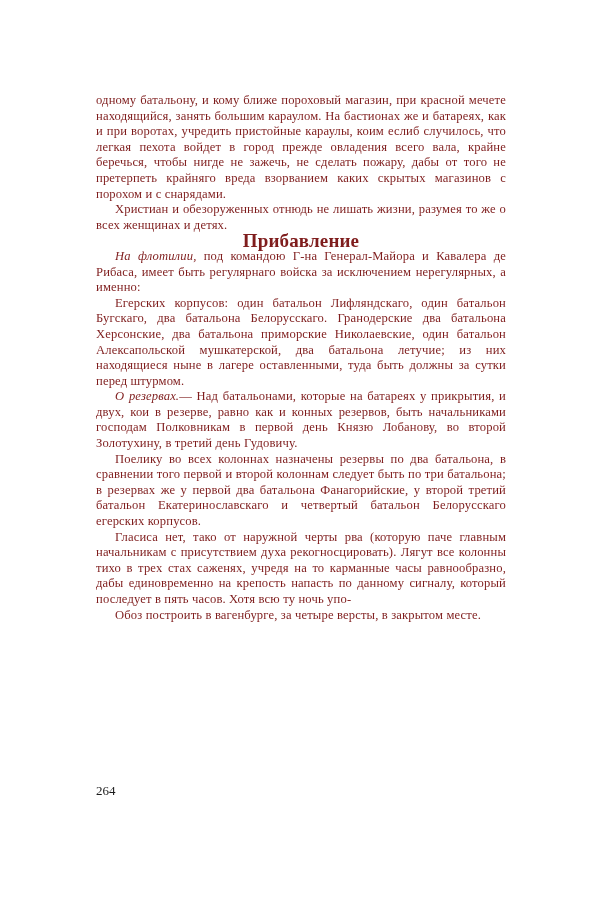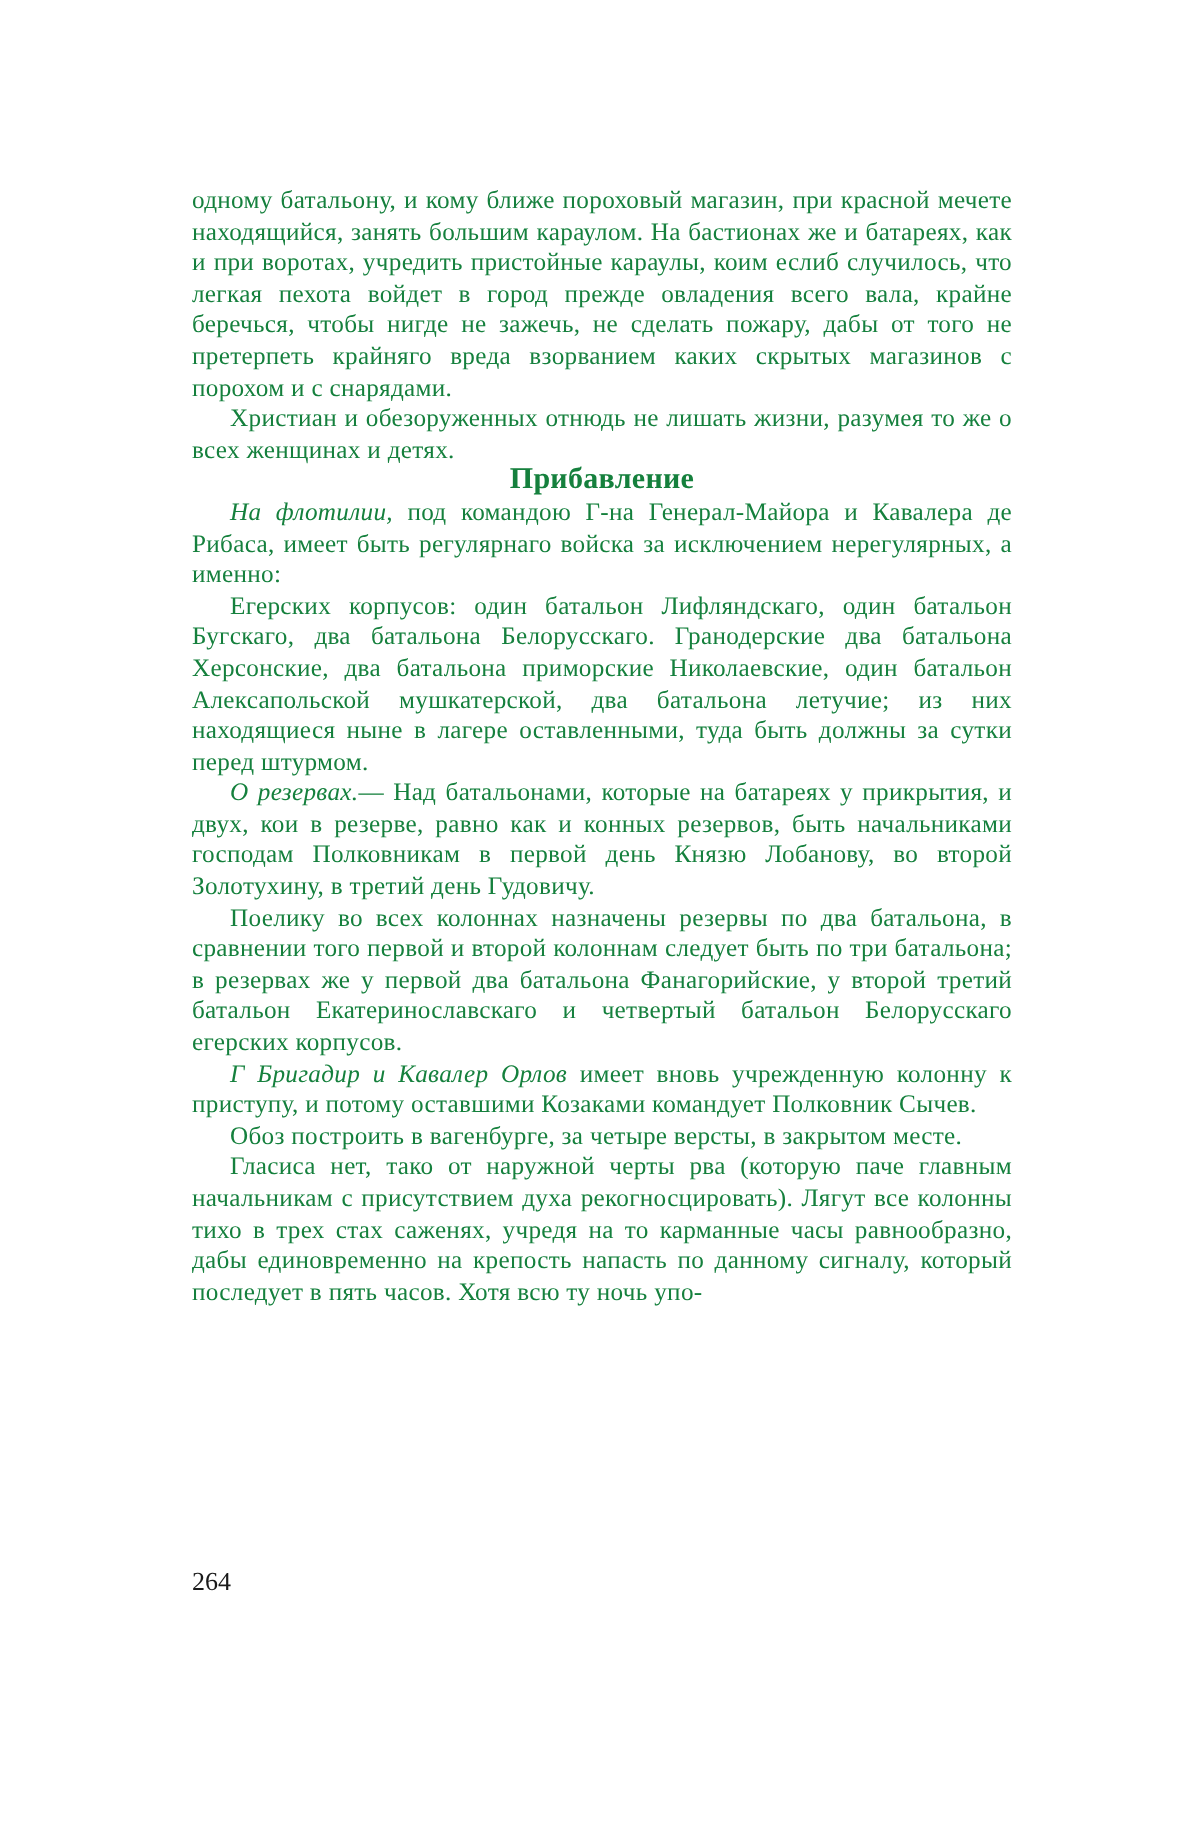--- a/index.html
+++ b/index.html
@@ -1,26 +1,26 @@
 <!DOCTYPE html>
 <html><head>
 <meta charset="utf-8">
 <style>
   html, body { margin: 0; padding: 0; background: #ffffff; }
   body { width: 600px; height: 915px; position: relative; overflow: hidden; }
   .page {
     position: absolute; left: 96px; top: 93px; width: 410px;
     font-family: "Liberation Serif", "DejaVu Serif", serif;
-    font-size: 12.6px; line-height: 15.6px; color: #15803d;
+    font-size: 12.6px; line-height: 15.6px; color: #7f1d1d;
     text-align: justify; letter-spacing: 0.15px;
   }
   .page p { margin: 0; }
   .indent { text-indent: 19px; }
   .heading {
-    text-align: center; font-weight: bold; font-size: 15px;
+    text-align: center; font-weight: bold; font-size: 19px;
     margin: 14px 0 8px 0; text-indent: 0;
   }
   .it { font-style: italic; }
   .folio {
     position: absolute; left: 96px; top: 783px;
     font-family: "Liberation Serif", "DejaVu Serif", serif;
     font-size: 13px; color: #1a1a1a;
   }
 </style>
 </head>
@@ -33,19 +33,18 @@
   <p class="heading">Прибавление</p>
 
   <p class="indent"><span class="it">На флотилии,</span><span> под командою Г-на Генерал-Майора и Кавалера де Рибаса, имеет быть регулярнаго войска за исключением нерегулярных, а именно:</span></p>
 
   <p class="indent">Егерских корпусов: один батальон Лифляндскаго, один батальон Бугскаго, два батальона Белорусскаго. Гранодерские два батальона Херсонские, два батальона приморские Николаевские, один батальон Алексапольской мушкатерской, два батальона летучие; из них находящиеся ныне в лагере оставленными, туда быть должны за сутки перед штурмом.</p>
 
   <p class="indent"><span class="it">О резервах.</span><span>— Над батальонами, которые на батареях у прикрытия, и двух, кои в резерве, равно как и конных резервов, быть начальниками господам Полковникам в первой день Князю Лобанову, во второй Золотухину, в третий день Гудовичу.</span></p>
 
   <p class="indent">Поелику во всех колоннах назначены резервы по два батальона, в сравнении того первой и второй колоннам следует быть по три батальона; в резервах же у первой два батальона Фанагорийские, у второй третий батальон Екатеринославскаго и четвертый батальон Белорусскаго егерских корпусов.</p>
 
-  <p class="indent"><span class="it">Г Бригадир и Кавалер Орлов</span><span> имеет вновь учрежденную колонну к приступу, и потому оставшими Козаками командует Полковник Сычев.</span></p>
 
+  <p class="indent">Гласиса нет, тако от наружной черты рва (которую паче главным начальникам с присутствием духа рекогносцировать). Лягут все колонны тихо в трех стах саженях, учредя на то карманные часы равнообразно, дабы единовременно на крепость напасть по данному сигналу, который последует в пять часов. Хотя всю ту ночь упо-</p>
   <p class="indent">Обоз построить в вагенбурге, за четыре версты, в закрытом месте.</p>
-  <p class="indent">Гласиса нет, тако от наружной черты рва (которую паче главным начальникам с присутствием духа рекогносцировать). Лягут все колонны тихо в трех стах саженях, учредя на то карманные часы равнообразно, дабы единовременно на крепость напасть по данному сигналу, который последует в пять часов. Хотя всю ту ночь упо-</p>
 </div>
 
 <div class="folio">264</div>
 
 </body></html>

